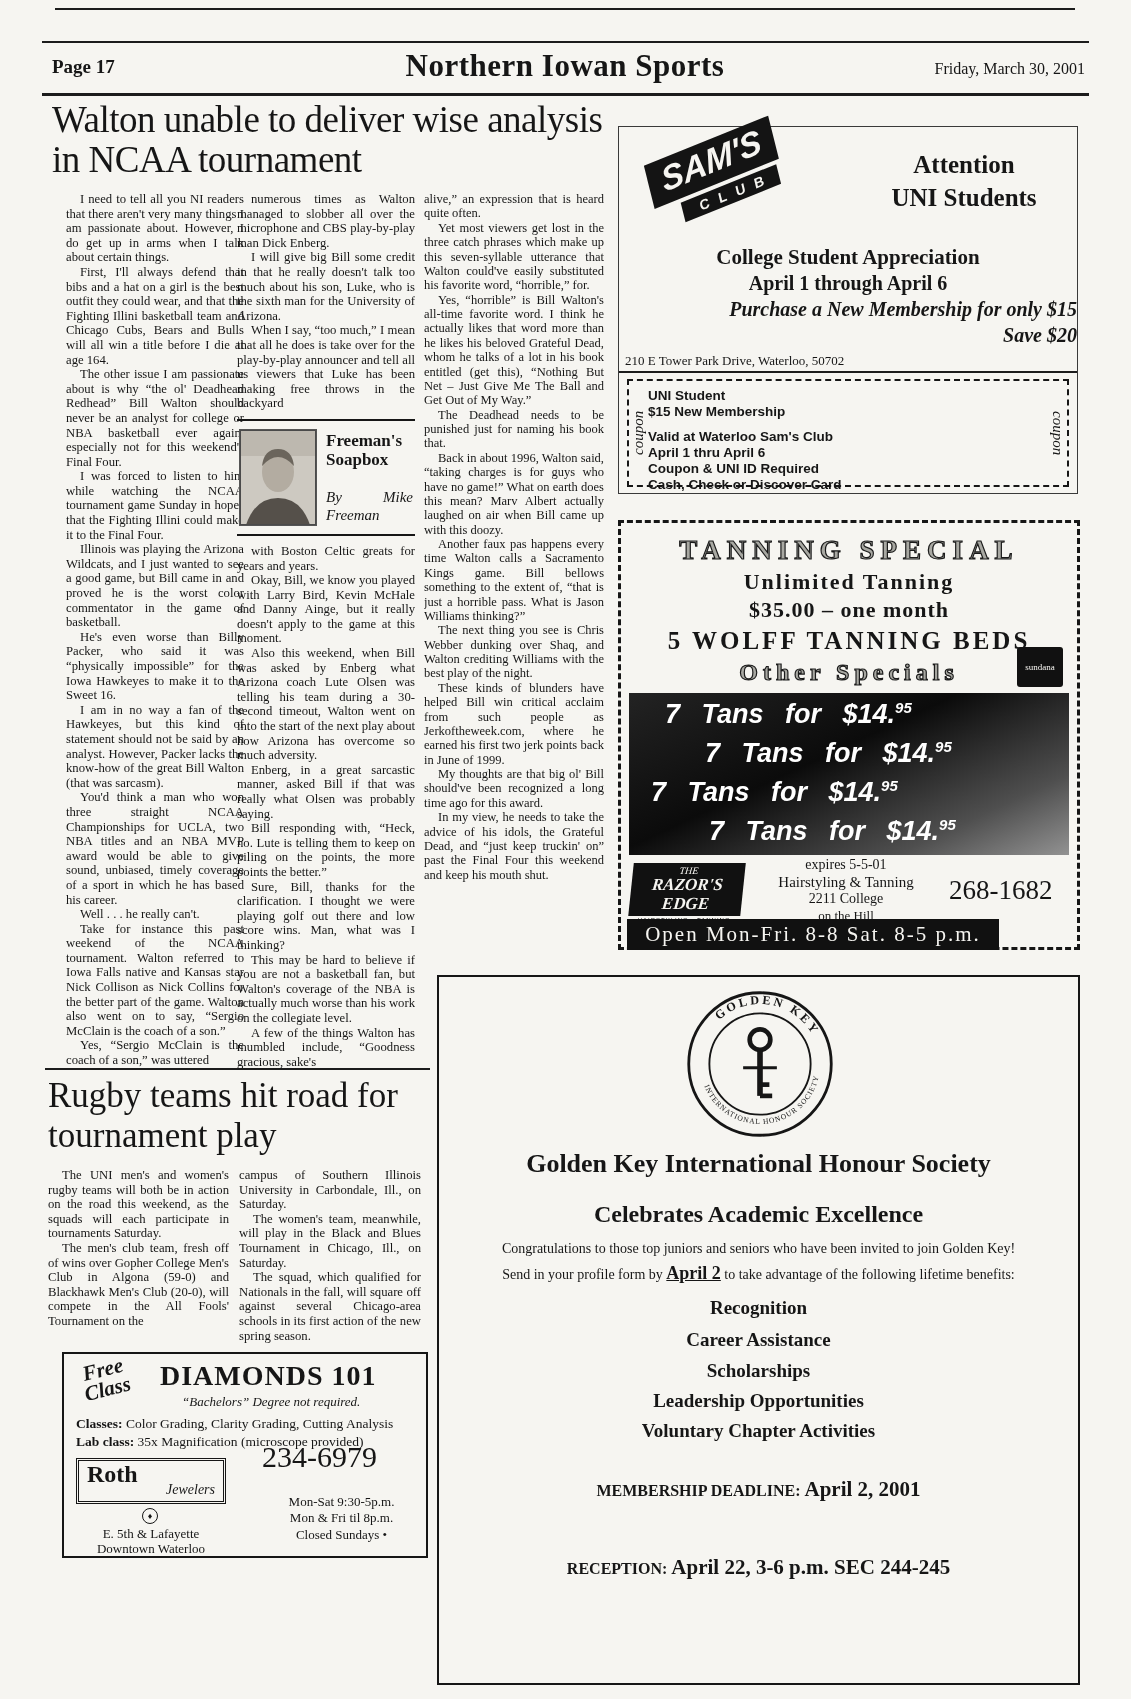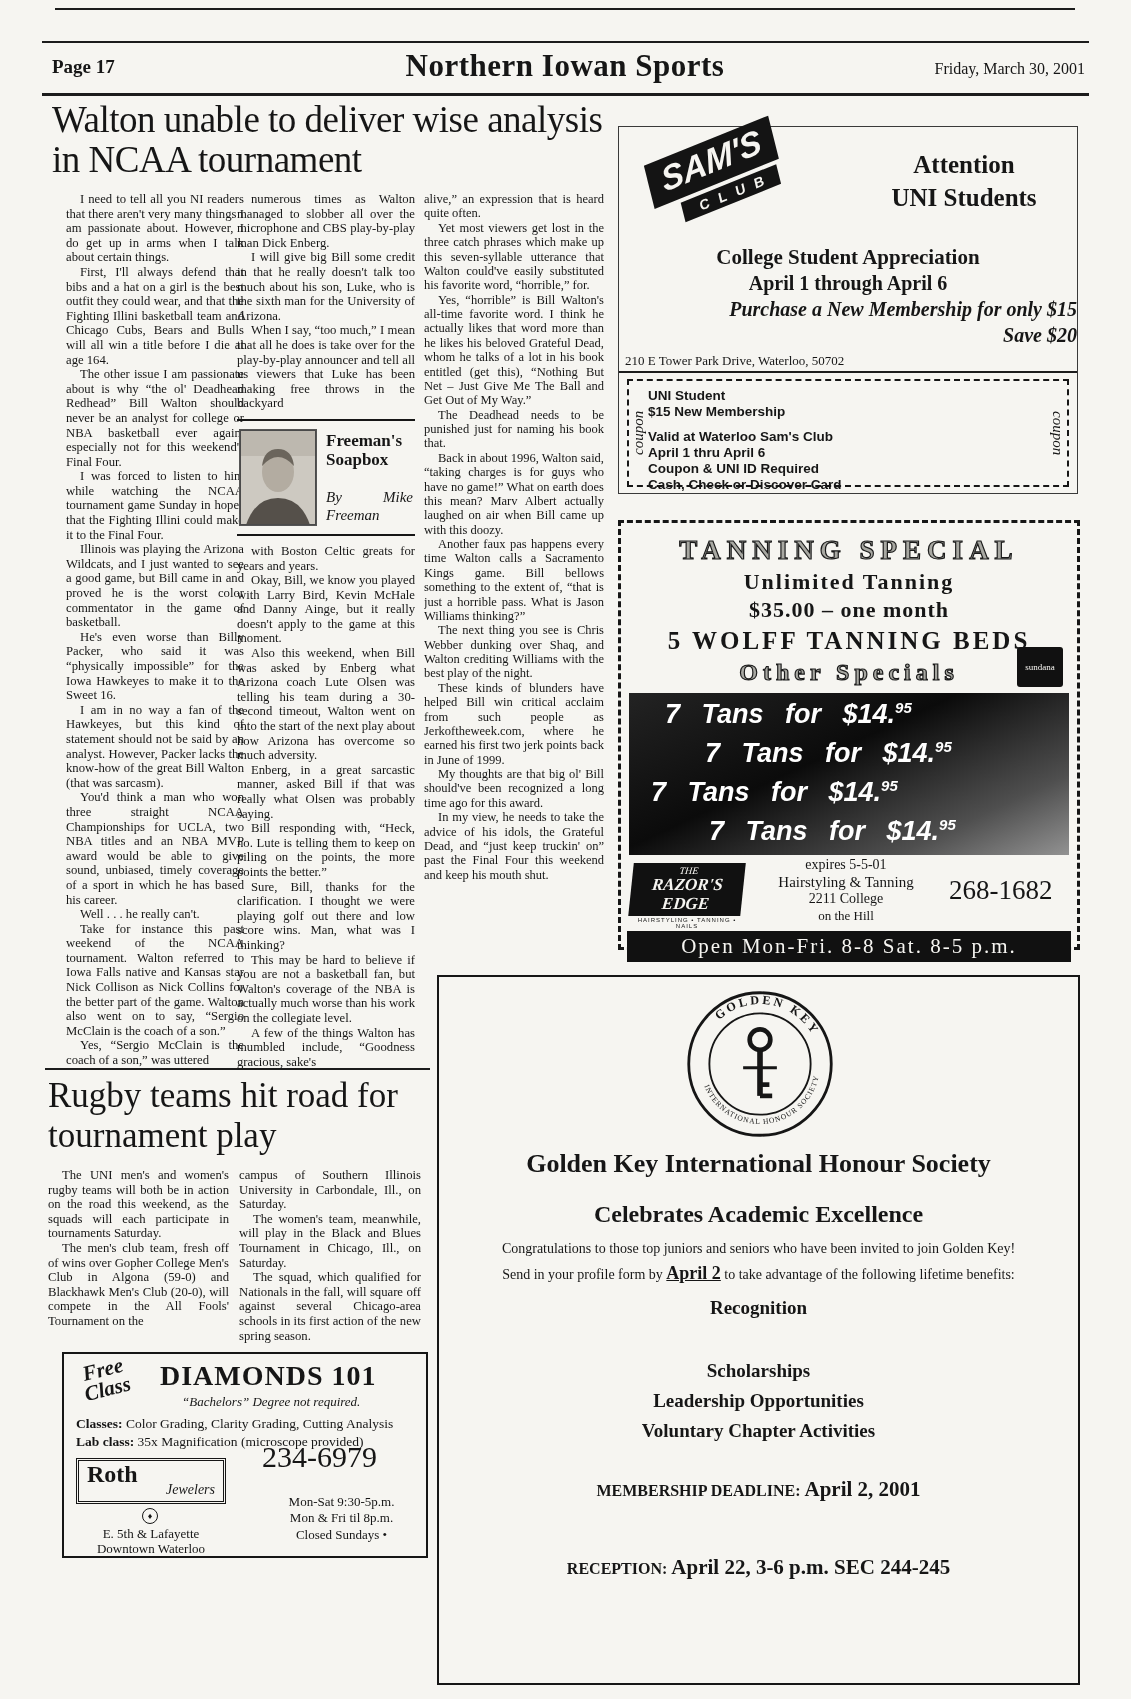--- a/index.html
+++ b/index.html
@@ -198,21 +198,21 @@
       <div class="razor-t2">EDGE</div>
     </div>
     <div class="razor-tag" style="left:10px;top:394px;width:112px">HAIRSTYLING • TANNING • NAILS</div>
     <div class="tan-mid" style="left:130px;top:334px;width:190px">
       <div>expires 5-5-01</div>
       <div class="svc">Hairstyling &amp; Tanning</div>
       <div>2211 College</div>
       <div class="small">on the Hill</div>
     </div>
     <div class="tan-phone" style="left:328px;top:352px">268-1682</div>
-    <div class="tan-bar" style="left:6px;top:408px;width:444px">Open Mon-Fri. 8-8 Sat. 8-5 p.m.</div>
+    <div class="tan-bar" style="left:6px;top:396px;width:372px">Open Mon-Fri. 8-8 Sat. 8-5 p.m.</div>
   </div>
 
   <div class="rule" style="left:45px;top:1068px;width:385px;height:2px"></div>
   <div class="abs rugby-headline" style="left:48px;top:1076px;width:360px">Rugby teams hit road for tournament play</div>
   <div class="abs bodycol" style="left:48px;top:1168px;width:181px;height:182px">
     <p>The UNI men's and women's rugby teams will both be in action on the road this weekend, as the squads will each participate in tournaments Saturday.</p>
     <p>The men's club team, fresh off of wins over Gopher College Men's Club in Algona (59-0) and Blackhawk Men's Club (20-0), will compete in the All Fools' Tournament on the</p>
   </div>
   <div class="abs bodycol" style="left:239px;top:1168px;width:182px;height:200px">
     <p style="text-indent:0">campus of Southern Illinois University in Carbondale, Ill., on Saturday.</p>
@@ -262,20 +262,21 @@
       <line x1="80" y1="65" x2="80" y2="114" stroke="#161616" stroke-width="6"></line>
       <line x1="80" y1="114" x2="93" y2="114" stroke="#161616" stroke-width="5"></line>
       <line x1="80" y1="102" x2="90" y2="102" stroke="#161616" stroke-width="5"></line>
       <line x1="62" y1="84" x2="98" y2="84" stroke="#161616" stroke-width="3"></line>
     </svg>
     <div class="gk-title" style="top:172px">Golden Key International Honour Society</div>
     <div class="gk-sub" style="top:224px">Celebrates Academic Excellence</div>
     <div class="gk-congrats" style="top:264px">Congratulations to those top juniors and seniors who have been invited to join Golden Key!</div>
     <div class="gk-send" style="top:286px"><span>Send in your profile form by </span><span class="gk-apr">April 2</span><span> to take advantage of the following lifetime benefits:</span></div>
     <div class="gk-benefit" style="top:320px">Recognition</div>
+    <div class="gk-benefit" style="top:352px">Career Assistance</div>
     <div class="gk-benefit" style="top:383px">Scholarships</div>
     <div class="gk-benefit" style="top:413px">Leadership Opportunities</div>
     <div class="gk-benefit" style="top:443px">Voluntary Chapter Activities</div>
     <div class="gk-line" style="top:500px"><span class="gk-label">MEMBERSHIP DEADLINE:</span> <span class="gk-value">April 2, 2001</span></div>
     <div class="gk-line" style="top:578px"><span class="gk-label">RECEPTION:</span> <span class="gk-value">April 22, 3-6 p.m. SEC 244-245</span></div>
   </div>
 
 </div>
 
 </body></html>

